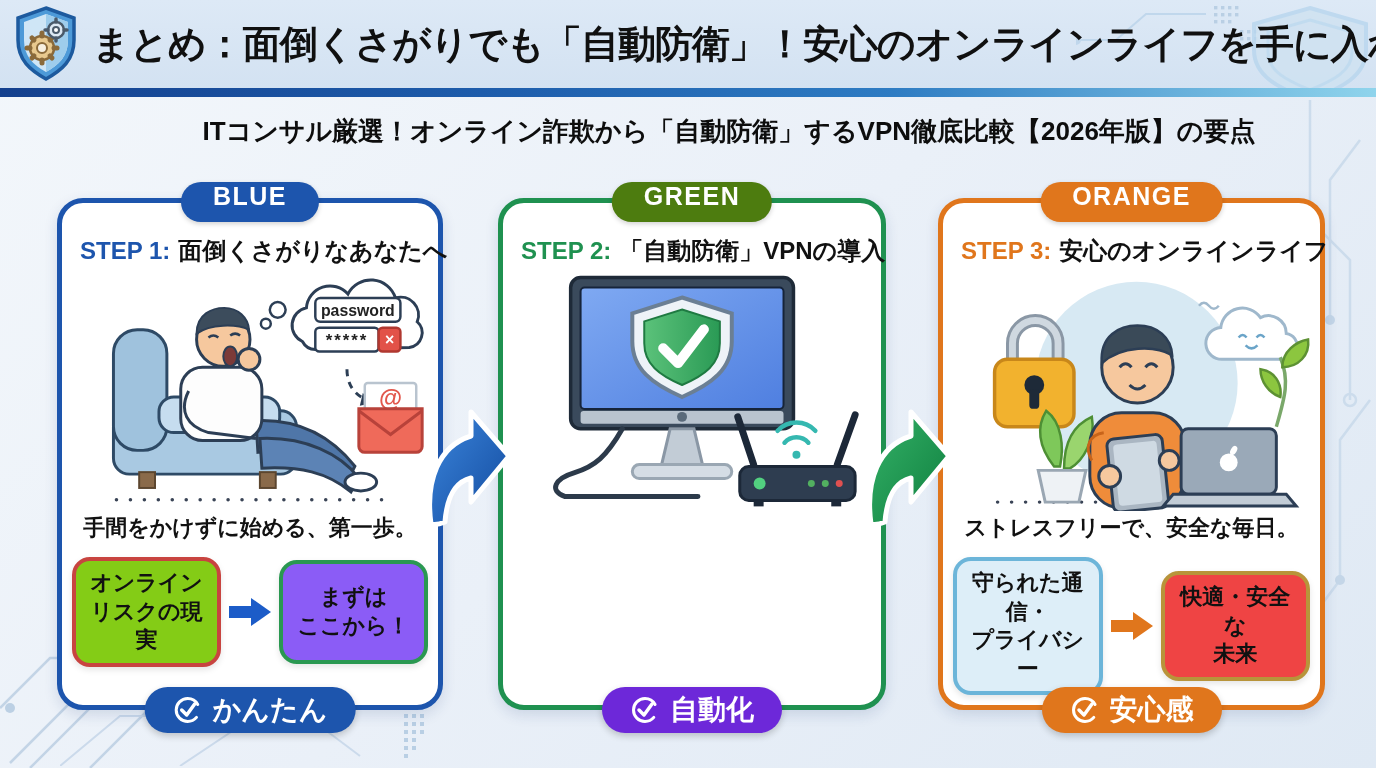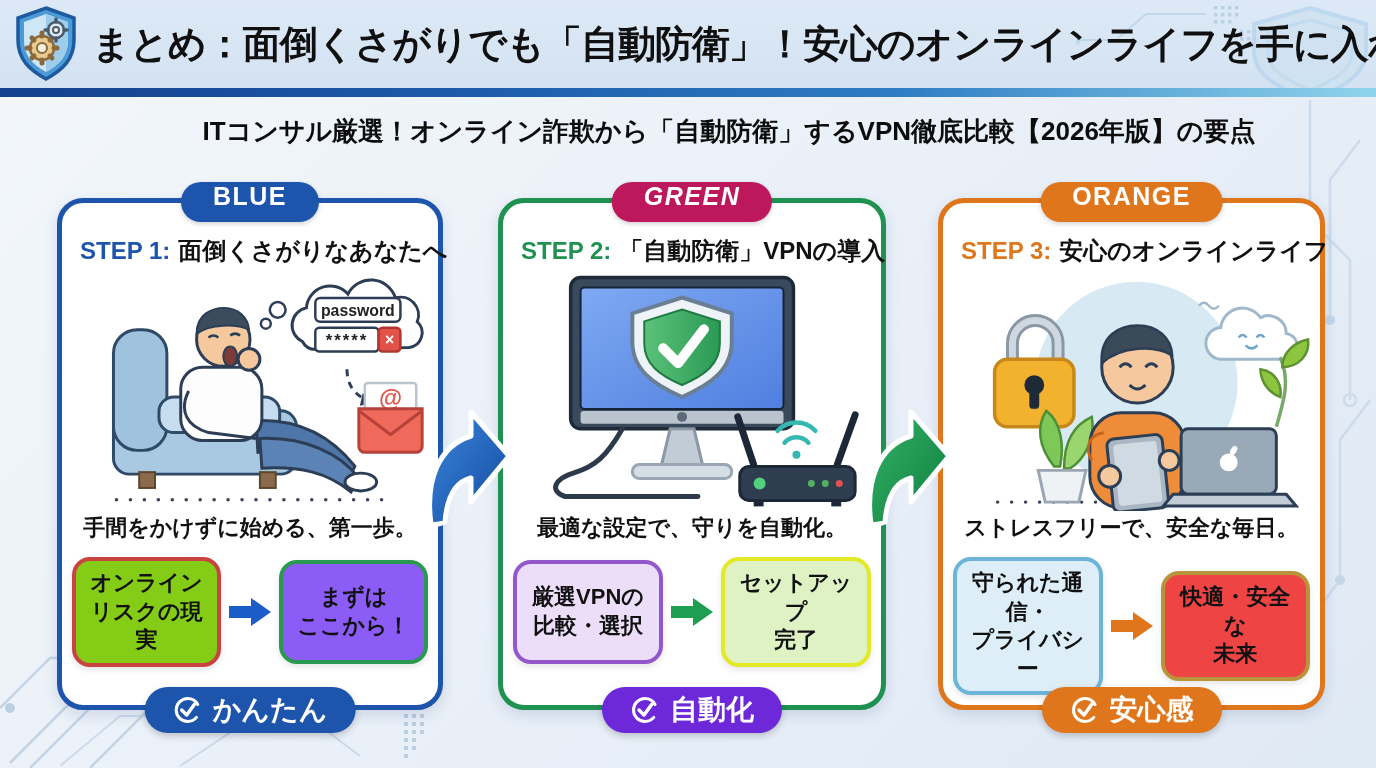--- a/index.html
+++ b/index.html
@@ -40,21 +40,21 @@
   .panel-1{left:57px;  width:386px; border:5px solid #1d55ad;}
   .panel-2{left:498px; width:388px; border:5px solid #1f9150;}
   .panel-3{left:938px; width:387px; border:5px solid #e0761c;}
   .top-badge{
     position:absolute; top:-21px; left:50%; transform:translateX(-50%);
     height:40px; padding:0 32px; border-radius:21px; display:flex; 
     color:#fff; font-size:25px; font-weight:900; letter-spacing:1.5px; white-space:nowrap;
     box-shadow:0 2px 5px rgba(0,0,0,.18);
   }
   .panel-1 .top-badge{background:#1d55ad;}
-  .panel-2 .top-badge{background:#be185d;font-style:italic;}
+  .panel-2 .top-badge{background:#4d7c0f;}
   .panel-3 .top-badge{background:#e0761c;}
   .step-row{margin:32px 16px 0 18px; font-size:24px; font-weight:700; white-space:nowrap;}
   .step-label{margin-right:8px;}
   .panel-1 .step-label{color:#1d55ad;}
   .panel-2 .step-label{color:#1f9150;}
   .panel-3 .step-label{color:#e0761c;}
   .step-title{color:#111;}
   .illus{position:relative; width:100%; height:240px; margin-top:4px;}
   .caption{ text-align:center; font-size:22px; font-weight:900; color:#111; margin-top:2px;}
   .boxes{display:flex; align-items:center; justify-content:center; gap:8px; margin-top:14px; padding:0 10px;}
@@ -337,31 +337,20 @@
           <rect x="238" y="196" width="116" height="34" rx="9" fill="#2e3d50" stroke="#1c2838" stroke-width="3"></rect>
           <circle cx="258" cy="213" r="6" fill="#52d080"></circle>
           <circle cx="310" cy="213" r="3.5" fill="#52b060"></circle>
           <circle cx="324" cy="213" r="3.5" fill="#52b060"></circle>
           <circle cx="338" cy="213" r="3.5" fill="#e05050"></circle>
           <rect x="252" y="230" width="10" height="6" fill="#1c2838"></rect>
           <rect x="330" y="230" width="10" height="6" fill="#1c2838"></rect>
         </g>
       </svg>
     </div>
-    <div class="caption">最適な設定で、守りを自動化。</div>
-    <div class="boxes">
-      <div class="flowbox p2-left">厳選VPNの
-比較・選択</div>
-      <svg class="boxarrow" width="42" height="40" viewBox="0 0 42 40">
-        <rect x="0" y="14" width="22" height="12" fill="#1d9e50"></rect>
-        <path d="M22,6 L42,20 L22,34 Z" fill="#1d9e50"></path>
-      </svg>
-      <div class="flowbox p2-right">セットアップ
-完了</div>
-    </div>
     <div class="bottom-badge">
       <svg width="30" height="30" viewBox="0 0 30 30">
         <circle cx="15" cy="15" r="11.5" fill="none" stroke="#ffffff" stroke-width="3" stroke-dasharray="58 14" stroke-dashoffset="-8" stroke-linecap="round"></circle>
         <polyline points="9,15 14,20 22,9" fill="none" stroke="#ffffff" stroke-width="3.5" stroke-linecap="round" stroke-linejoin="round"></polyline>
       </svg>
       <span>自動化</span>
     </div>
   </div>
 
   <div class="panel panel-3">

